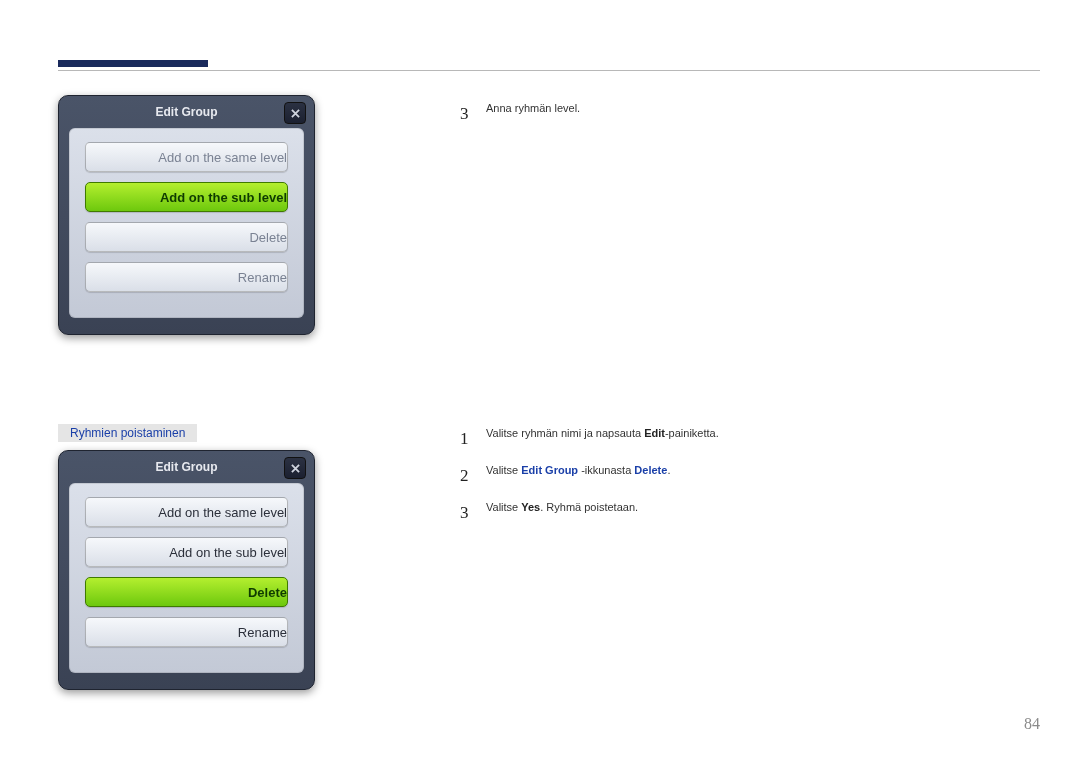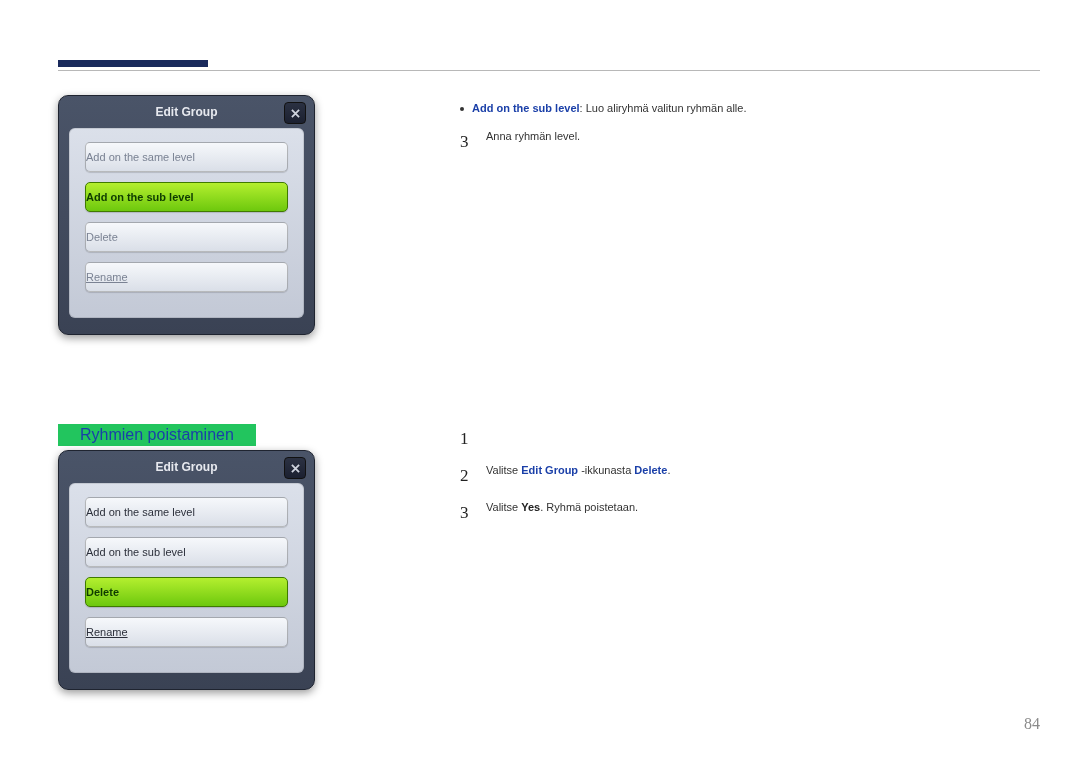--- a/index.html
+++ b/index.html
@@ -39,24 +39,24 @@
   .bullet-row { display: flex; gap: 8px; margin-bottom: 10px; }
   .bullet-dot { width: 4px; height: 4px; background: #333; border-radius: 50%; margin-top: 7px; flex-shrink: 0;}
   .step-row { display: flex; gap: 12px; align-items: flex-start; margin-bottom: 10px; }
   .step-num { font-size: 17px; font-family: Georgia, serif; color: #222; min-width: 14px; }
   .link-bold { color: #1a3fa8; font-weight: bold; }
   .bold { font-weight: bold; color: #222;}
   .section-title {
     position: absolute;
     left: 58px;
     top: 424px;
-    background: #22c55e;
+    background: #e5e5e5;
     color: #1a3fa8;
-    font-size: 16px;
-    padding: 2px 22px;
+    font-size: 12px;
+    padding: 2px 12px;
     font-weight: 500;
   }
   .right-col-2 {
     position: absolute;
     left: 460px;
     top: 425px;
     right: 60px;
     font-size: 11px;
     line-height: 1.6;
     color: #333;
@@ -114,49 +114,43 @@
     border-radius: 6px;
     padding: 14px 16px;
     box-shadow: inset 0 0 0 1px rgba(0,0,0,.1);
   }
   .opt {
     height: 28px;
     border-radius: 5px;
     margin-bottom: 10px;
     display: flex;
     align-items: center;
-    justify-content: flex-start;
-    font-size: 11px;
+    justify-content: flex-end;
+    font-size: 13px;
     border: 1px solid rgba(0,0,0,.25);
     background: linear-gradient(#f6f8fb, #dadfe8);
     color: #7a8293;
     box-shadow: 0 1px 1px rgba(0,0,0,.15);
   }
-  .opt:last-child { margin-bottom: 12px; text-decoration: underline; }
+  .opt:last-child { margin-bottom: 12px; }
   .opt.dark { color: #2b2f3a; }
   .opt.sel {
     background: linear-gradient(#b4ef2f, #6dc80d);
     color: #0f3b00;
     font-weight: bold;
     border: 1px solid #3f7a00;
   }
 </style>
 </head>
 <body>
 
 <div class="top-accent"></div>
 <div class="top-rule"></div>
 
 <div class="right-col">
-  <div class="bullet-row">
-    <div class="bullet-dot"></div>
-    <div>
-      <span class="link-bold">Add on the sub level</span><span>: Luo aliryhmä valitun ryhmän alle.</span>
-    </div>
-  </div>
   <div class="step-row">
     <div class="step-num">3</div>
     <div>Anna ryhmän level.</div>
   </div>
 </div>
 
 <div class="dialog one">
   <div class="dlg-header">
     <span class="dlg-title">Edit Group</span>
     <div class="dlg-close">
@@ -179,20 +173,23 @@
         <span>Rename</span>
       </div>
   </div>
 </div>
 
 <div class="section-title">Ryhmien poistaminen</div>
 
 <div class="right-col-2">
   <div class="step-row">
     <div class="step-num">1</div>
+    <div>
+      <span>Valitse ryhmän nimi ja napsauta </span><span class="bold">Edit</span><span>-painiketta.</span>
+    </div>
   </div>
   <div class="step-row">
     <div class="step-num">2</div>
     <div>
       <span>Valitse </span><span class="link-bold">Edit Group</span><span> -ikkunasta </span><span class="link-bold">Delete</span><span>.</span>
     </div>
   </div>
   <div class="step-row">
     <div class="step-num">3</div>
     <div>

